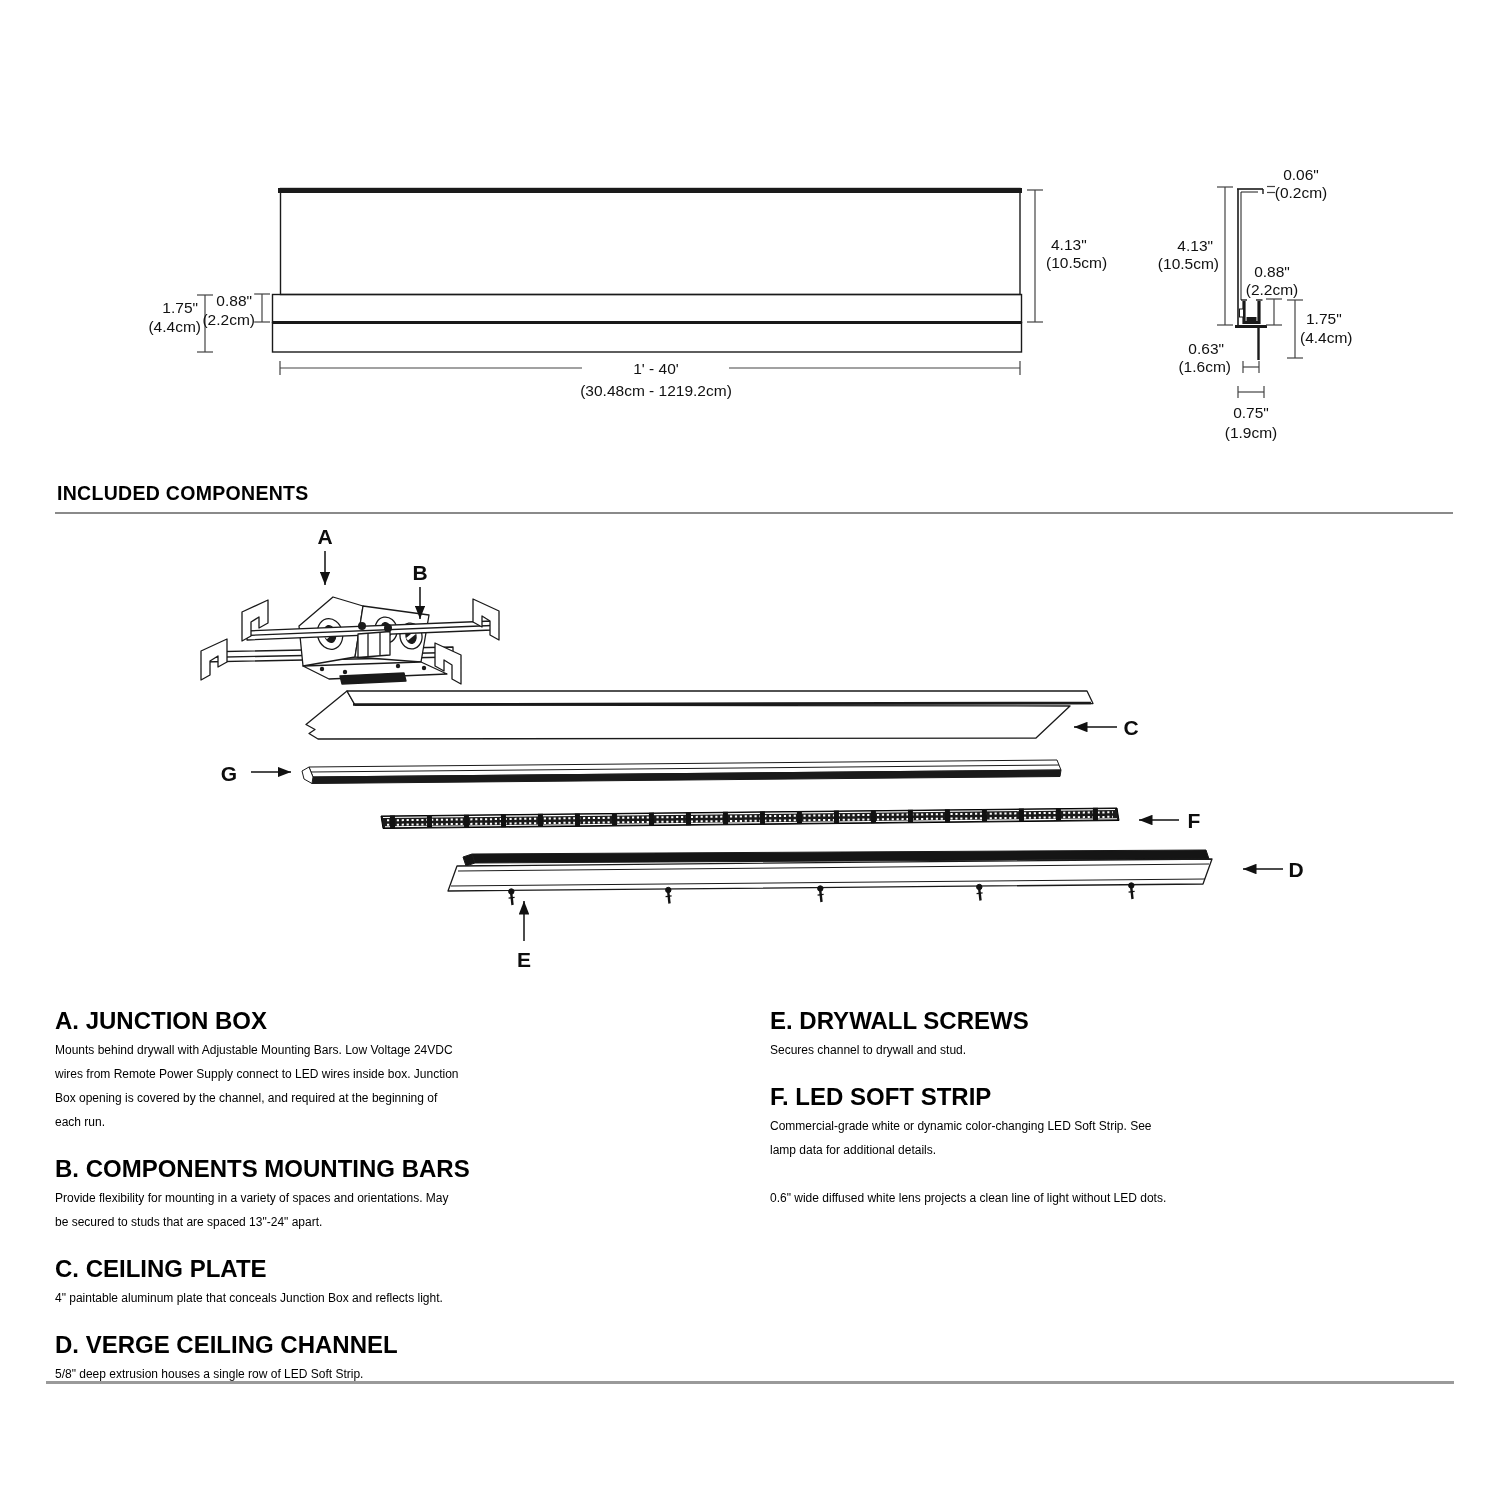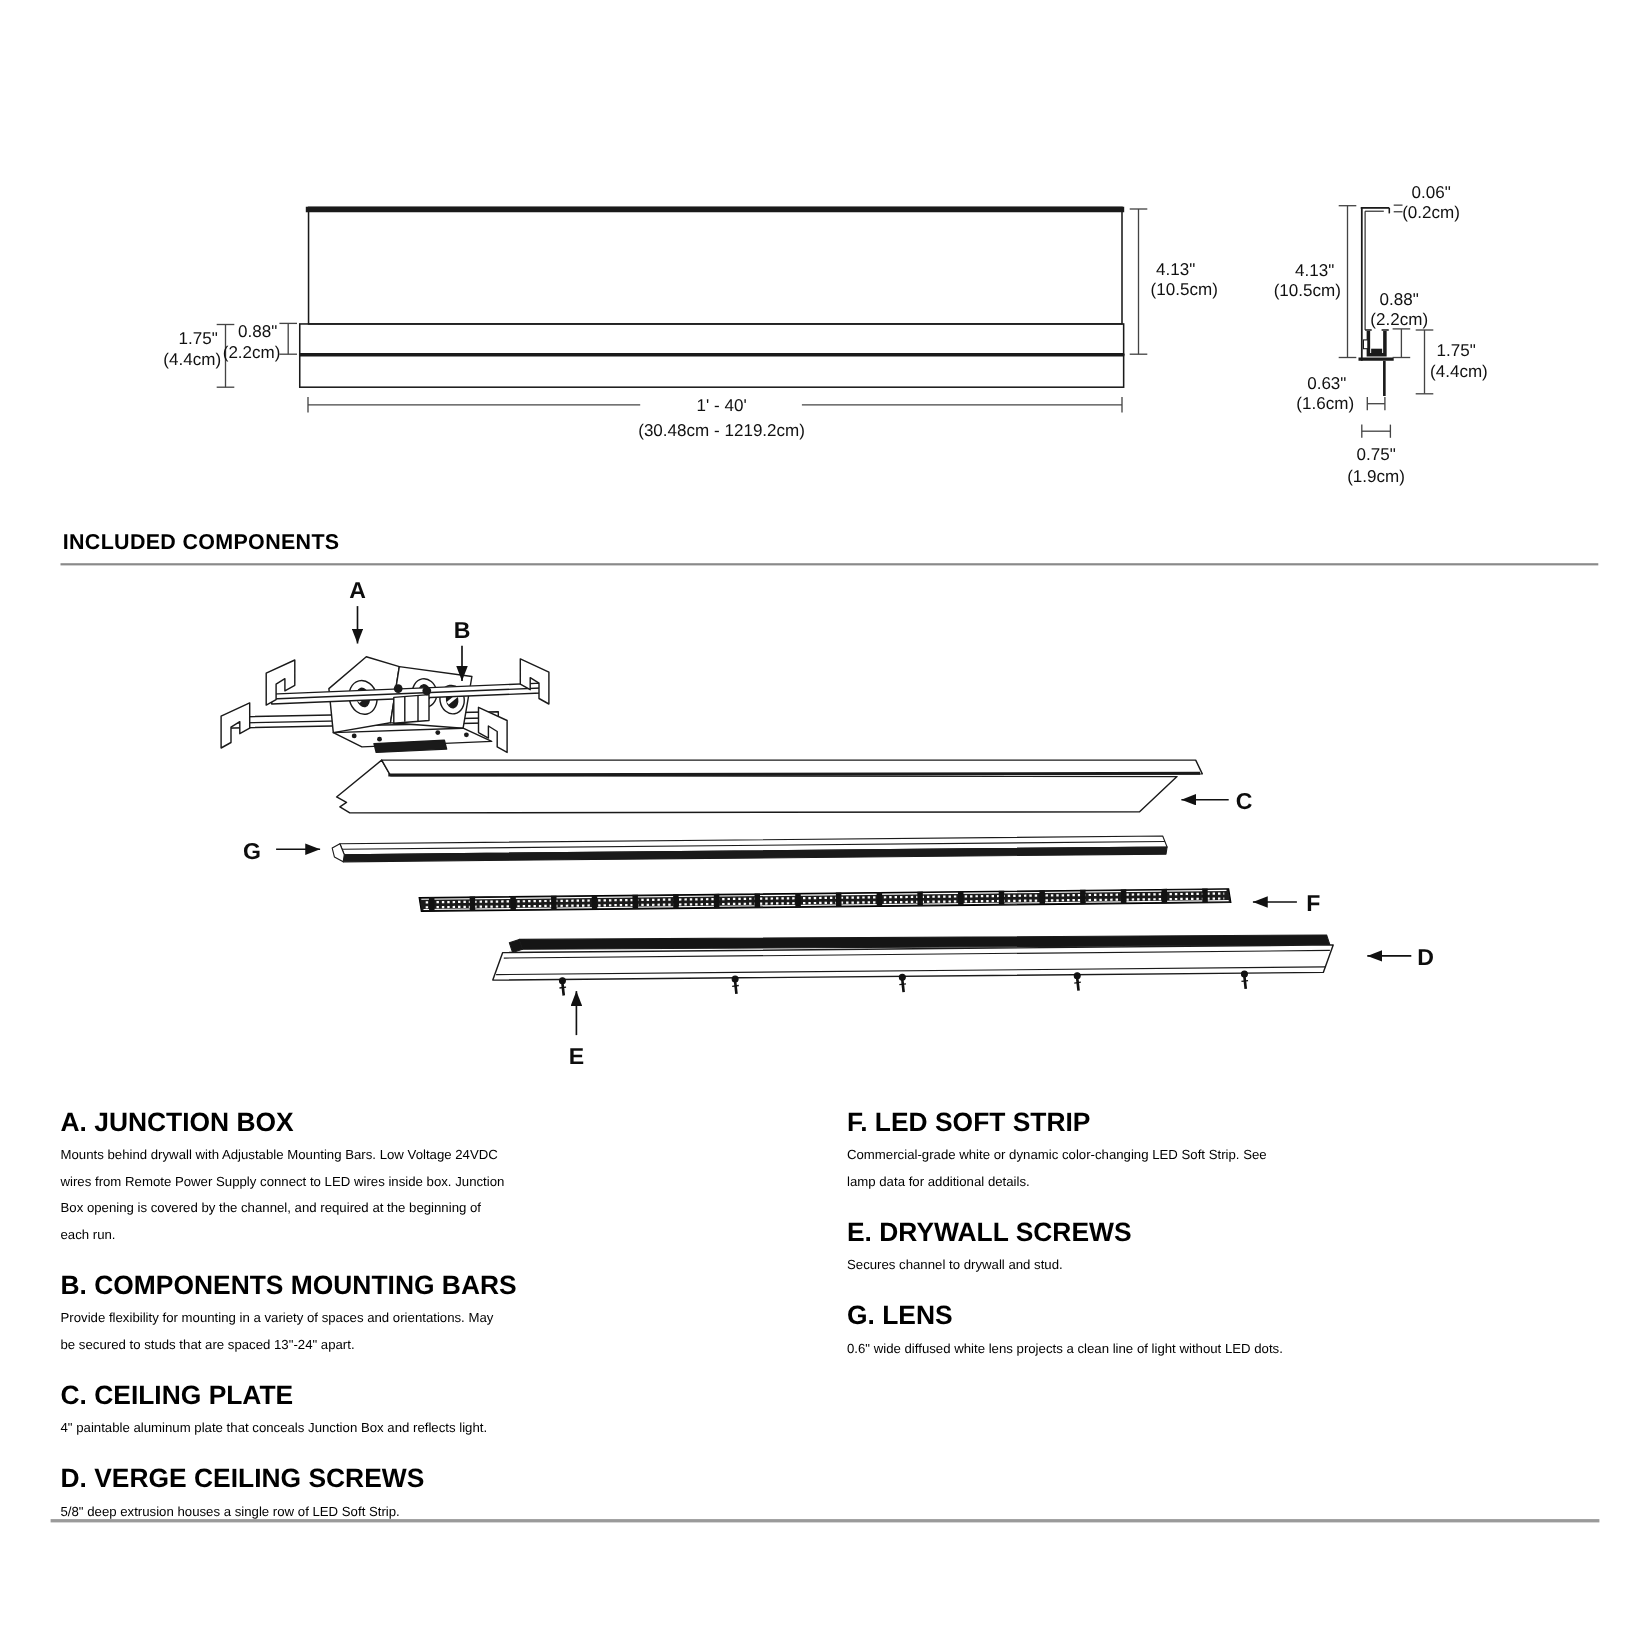--- a/index.html
+++ b/index.html
@@ -242,34 +242,33 @@
   <div class="comp">
     <h3>B. COMPONENTS MOUNTING BARS</h3>
     <p>Provide flexibility for mounting in a variety of spaces and orientations. May
 be secured to studs that are spaced 13"-24" apart.</p>
   </div>
   <div class="comp">
     <h3>C. CEILING PLATE</h3>
     <p>4" paintable aluminum plate that conceals Junction Box and reflects light.</p>
   </div>
   <div class="comp">
-    <h3>D. VERGE CEILING SCREWS</h3>
+    <h3>D. VERGE CEILING CHANNEL</h3>
     <p>5/8" deep extrusion houses a single row of LED Soft Strip.</p>
   </div>
 </div>
 
 <div class="col col-right">
+  <div class="comp">
+    <h3>E. DRYWALL SCREWS</h3>
+    <p>Secures channel to drywall and stud.</p>
+  </div>
   <div class="comp">
     <h3>F. LED SOFT STRIP</h3>
     <p>Commercial-grade white or dynamic color-changing LED Soft Strip. See
 lamp data for additional details.</p>
   </div>
   <div class="comp">
-    <h3>E. DRYWALL SCREWS</h3>
-    <p>Secures channel to drywall and stud.</p>
-  </div>
-  <div class="comp">
-    <h3>G. LENS</h3>
     <p>0.6" wide diffused white lens projects a clean line of light without LED dots.</p>
   </div>
 </div>
 
 </div>
 
 </body></html>

